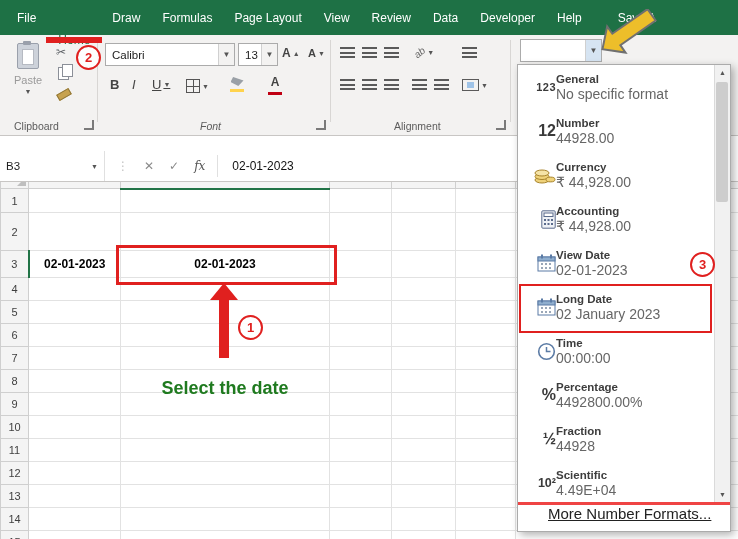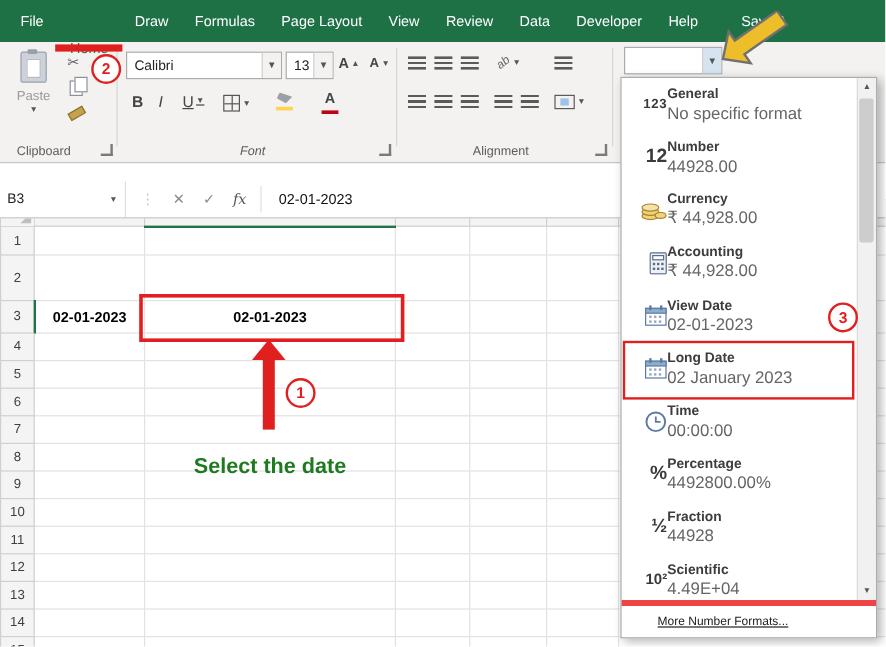--- a/index.html
+++ b/index.html
@@ -80,21 +80,21 @@
   .dd-name{font-size:11.5px;font-weight:bold;color:#3d3d3d;}
   .dd-sample{font-size:14px;color:#666;margin-top:1px;}
   .ic-123{font-weight:bold;font-size:11px;color:#3a3a3a;letter-spacing:.5px;}
   .ic-12{font-weight:bold;font-size:16px;color:#3a3a3a;}
   .ic-sym{font-weight:bold;font-size:16px;color:#3a3a3a;}
   .ic-sci{font-weight:bold;font-size:12.5px;color:#3a3a3a;}
   .dd-scroll{width:15px;background:#F1F1F1;border-left:1px solid #DADADA;position:relative;}
   .sb-btn{position:absolute;left:0;width:15px;height:15px;display:flex;align-items:center;justify-content:center;font-size:7px;color:#555;background:#F1F1F1;}
   .sb-up{top:0;} .sb-down{bottom:0;}
   .sb-thumb{position:absolute;left:1px;top:17px;width:12px;height:120px;background:#CDCDCD;border-radius:2px;}
-  .dd-footer{height:26px;border-top:5px solid #ef4444;display:flex;align-items:center;padding-left:30px;font-size:10px;color:#222;}
+  .dd-footer{height:26px;border-top:3px solid #ef4444;display:flex;padding-left:30px;font-size:15px;color:#222;}
   .dd-footer span{text-decoration:underline;}
   .ld-box{position:absolute;left:1px;top:219px;width:189px;height:45px;border:2.5px solid #E0201F;pointer-events:none;}
 </style>
 </head>
 <body>
 
 <div class="app">
 
   <div class="tabbar">
     <div class="tab">File</div>

